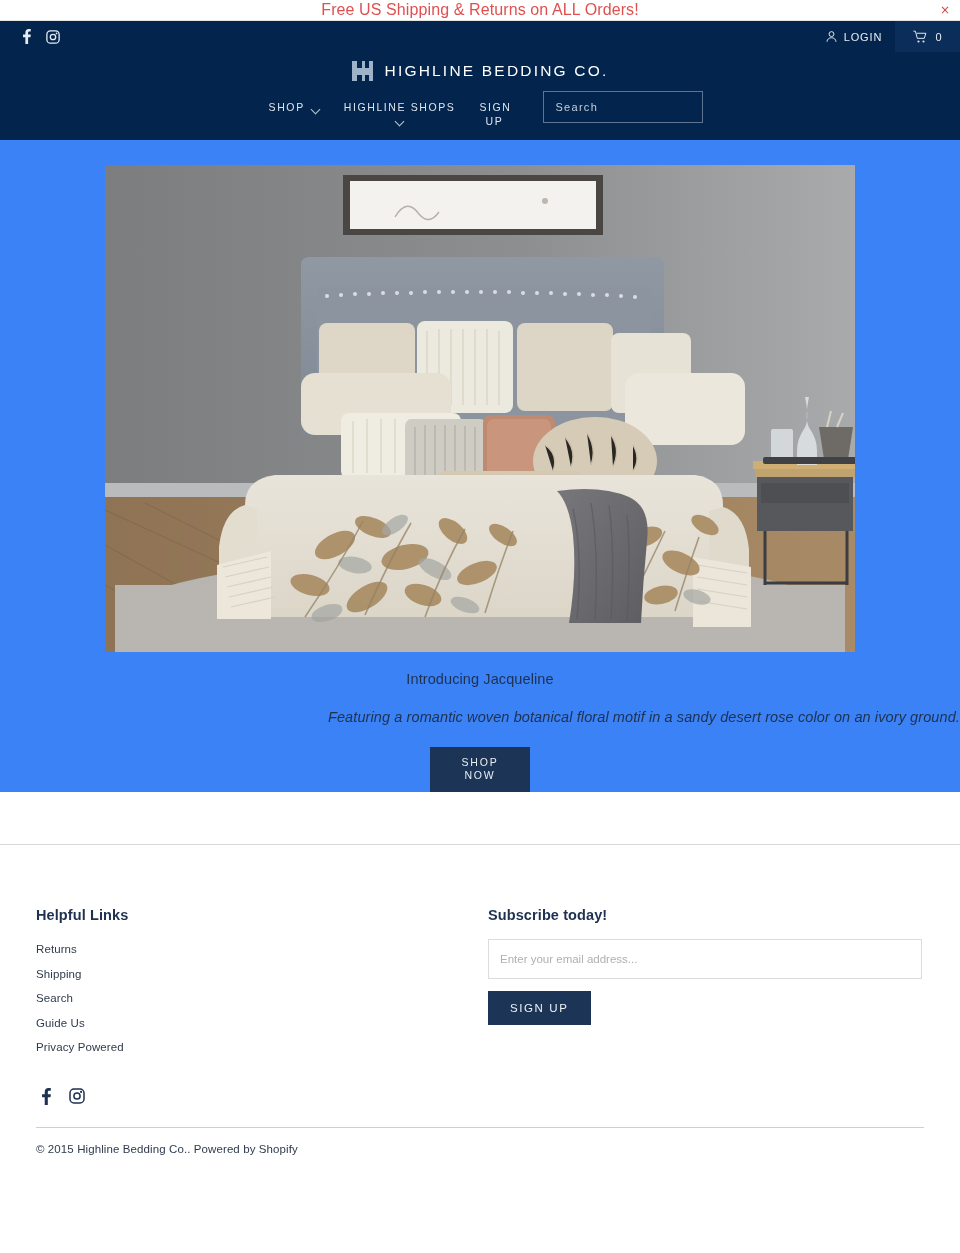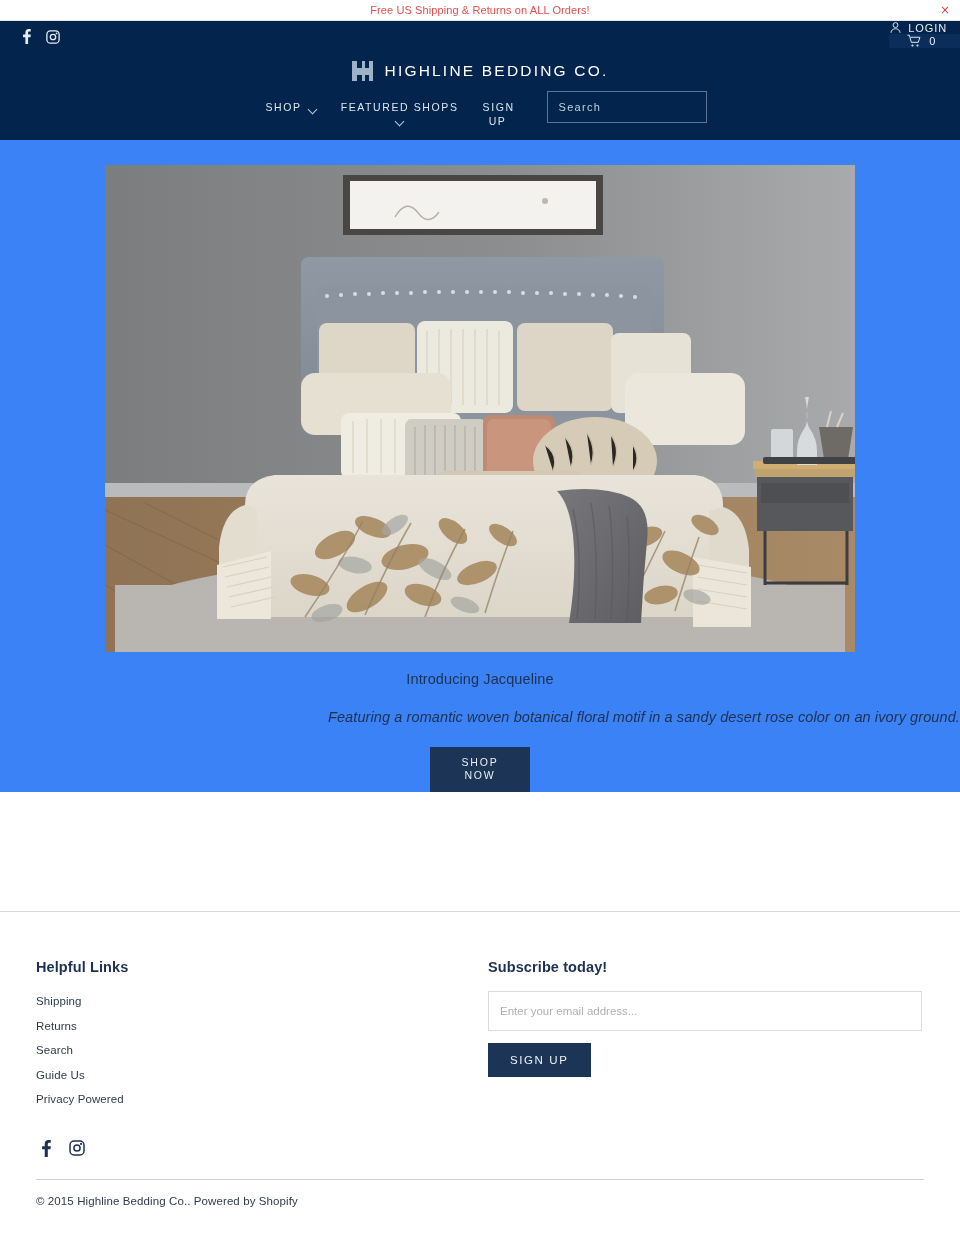--- a/index.html
+++ b/index.html
@@ -15,21 +15,21 @@
   .announcement {
     position: relative;
     height: 21px;
     background: #ffffff;
     border-bottom: 1px solid #e3e3e3;
     display: flex;
     align-items: center;
     justify-content: center;
   }
   .announcement-text {
-    font-size: 11px;
+    font-size: 16px;
     color: #e24f4f;
     letter-spacing: .1px;
   }
   .announcement-close {
     position: absolute;
     right: 10px;
     top: 50%;
     transform: translateY(-50%);
     font-size: 12px;
     color: #cf4444;
@@ -59,21 +59,20 @@
   .social-left .soc {
     width: 15px; height: 15px;
     display: flex; align-items: center; justify-content: center;
     cursor: pointer;
   }
   .header-right {
     margin-left: auto;
     display: flex;
     align-items: stretch;
     height: 31px;
-    flex-direction: column;
   }
   .login-link {
     display: flex;
     align-items: center;
     gap: 6px;
     padding: 0 13px 0 0;
     color: #e8edf3;
     font-size: 11px;
     letter-spacing: .9px;
     cursor: pointer;
@@ -242,23 +241,23 @@
     font-size: 10.5px;
     letter-spacing: 1.8px;
     line-height: 13px;
     cursor: pointer;
     font-family: "Liberation Sans", sans-serif;
     text-align: center;
   }
 
   
   .footer {
-    margin-top: 119px;
+    margin-top: 52px;
     border-top: 1px solid #d8d8d8;
-    padding: 1px 36px;
+    padding: 16px 36px;
   }
   .footer-cols {
     display: flex;
     padding-top: 46px;
   }
   .footer-col-links { width: 452px; }
   .footer-heading {
     color: #1e3150;
     font-size: 14.5px;
     font-weight: bold;
@@ -375,21 +374,21 @@
         </span>
       <span class="logo-text">HIGHLINE BEDDING CO.</span>
     </div>
   </div>
 
   <nav class="nav-row">
     <div class="nav-item has-caret">
       <span>SHOP</span><span class="caret-inline"><span class="caret"></span></span>
     </div>
     <div class="nav-item">
-      <span>FEATURED SHOPS</span>
+      <span>HIGHLINE SHOPS</span>
       <span class="caret-below">
           <span class="caret"></span>
         </span>
     </div>
     <div class="nav-item two-line">
       <span>SIGN UP</span>
     </div>
     <div class="search-wrap">
       <input type="text" placeholder="Search" style="">
       <svg width="15" height="15" viewBox="0 0 18 18">
@@ -606,22 +605,22 @@
     </button>
   </div>
 </section>
 
 <footer class="footer">
   <div class="footer-cols">
 
     <div class="footer-col-links">
       <div class="footer-heading">Helpful Links</div>
       <ul class="footer-links">
+        <li><a>Returns</a></li>
         <li><a>Shipping</a></li>
-        <li><a>Returns</a></li>
         <li><a>Search</a></li>
         <li><a>Guide Us</a></li>
         <li><a>Privacy Powered</a></li>
       </ul>
     </div>
 
     <div class="footer-col-sub">
       <div class="footer-heading">Subscribe today!</div>
       <input class="sub-input" type="email" placeholder="Enter your email address..." style="">
       <button class="sub-btn">SIGN UP</button>

